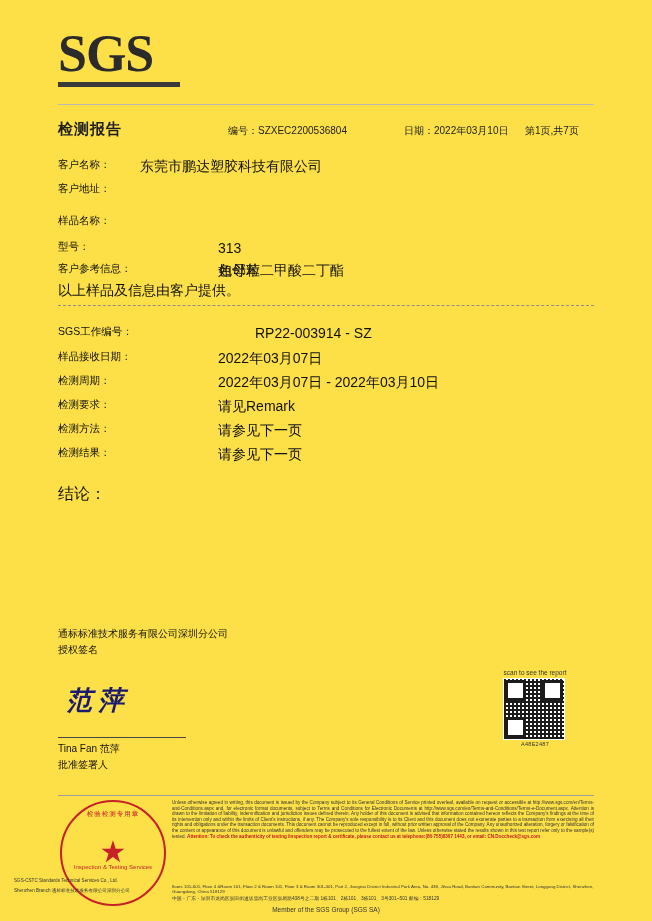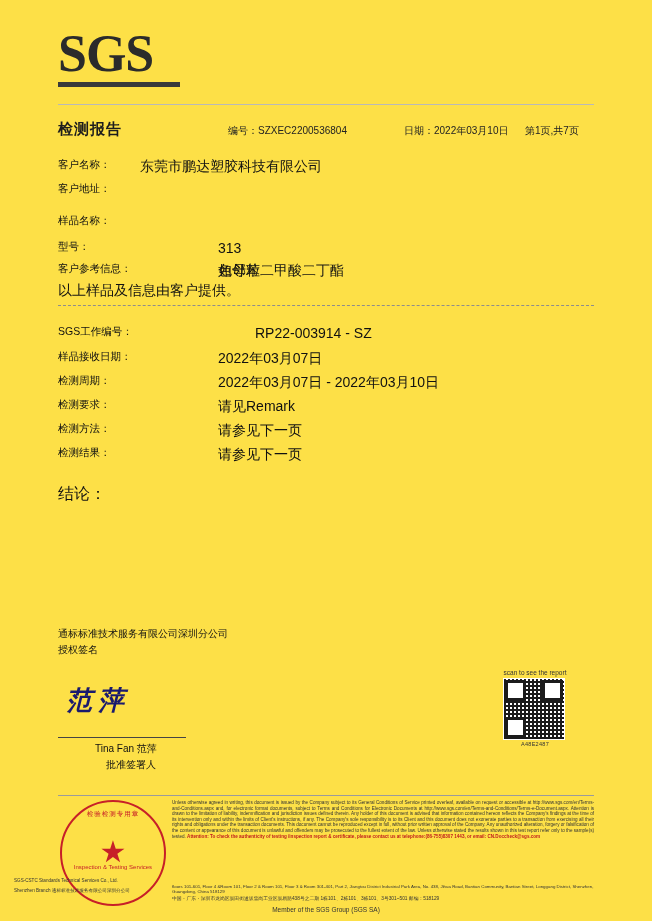--- a/index.html
+++ b/index.html
@@ -57,22 +57,22 @@
   }
   
   .sig-company{position:absolute;left:58px;top:627px;font-size:10px;color:#111;}
   .sig-auth{position:absolute;left:58px;top:643px;font-size:10px;color:#111;}
   .sig-img{
     position:absolute;left:66px;top:683px;width:110px;height:48px;
     font-family:"Liberation Serif", serif;font-size:26px;color:#1a1a6e;
     font-style:italic;letter-spacing:6px;font-weight:bold;
   }
   .sig-line{position:absolute;left:58px;top:737px;width:128px;height:1px;background:#444;}
-  .sig-name{position:absolute;left:58px;top:742px;font-size:10px;color:#111;margin-left:37px;}
-  .sig-role{position:absolute;left:58px;top:758px;font-size:10px;color:#111;margin-left:48px;}
+  .sig-name{position:absolute;left:58px;top:742px;font-size:10px;color:#111;}
+  .sig-role{position:absolute;left:58px;top:758px;font-size:10px;color:#111;}
   
   .qr-wrap{position:absolute;left:503px;top:669px;width:64px;}
   .qr-cap{font-size:6.5px;color:#333;text-align:center;margin-bottom:2px;}
   .qr{
     width:60px;height:60px;
     background-color:#fff;
     background-image:
       repeating-linear-gradient(90deg,#1b1b1b 0 2px,transparent 2px 4px),
       repeating-linear-gradient(0deg,#1b1b1b 0 2px,transparent 2px 4px);
     background-size:4px 4px;

